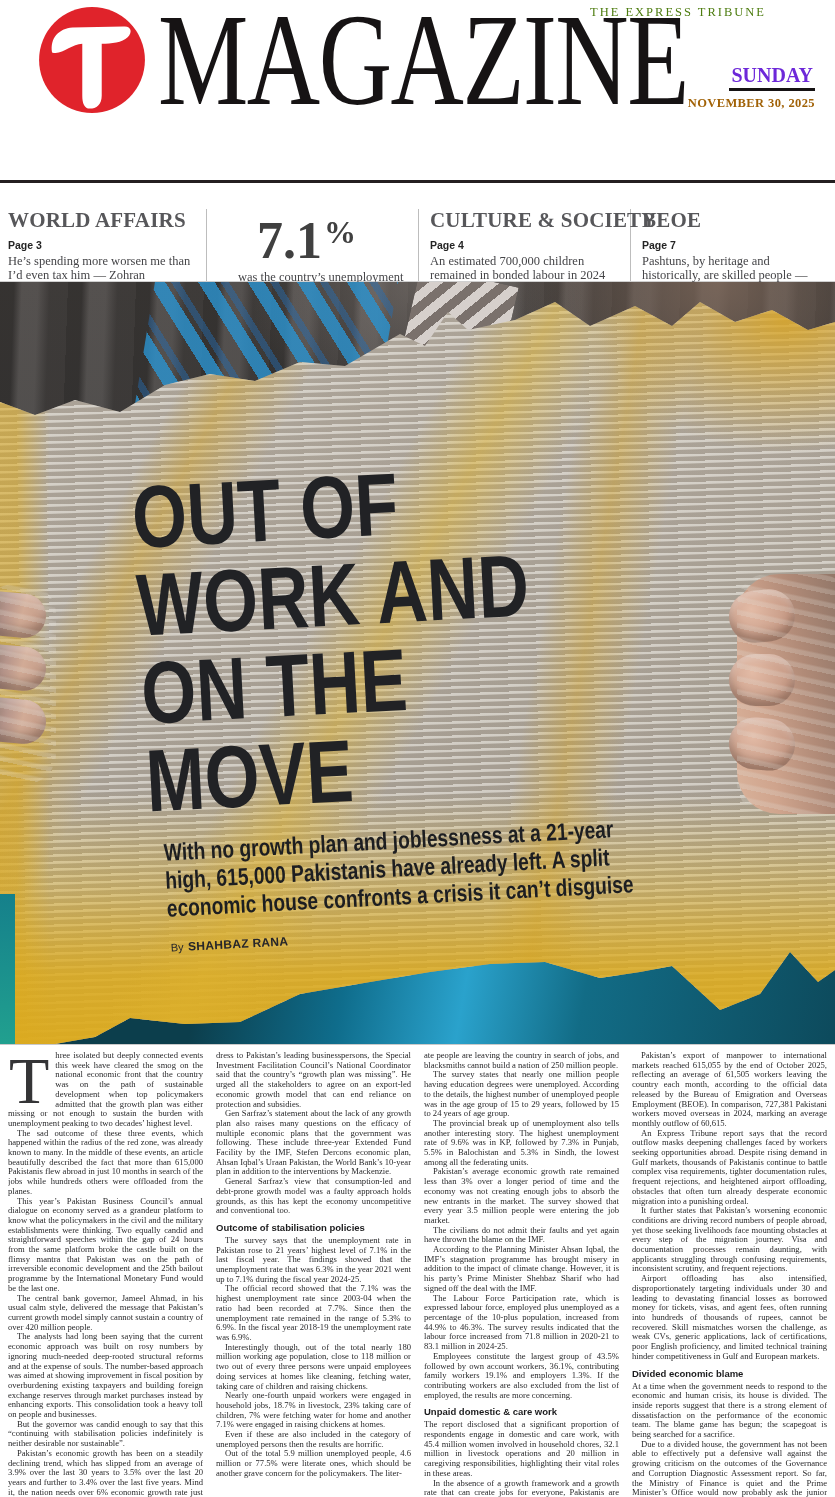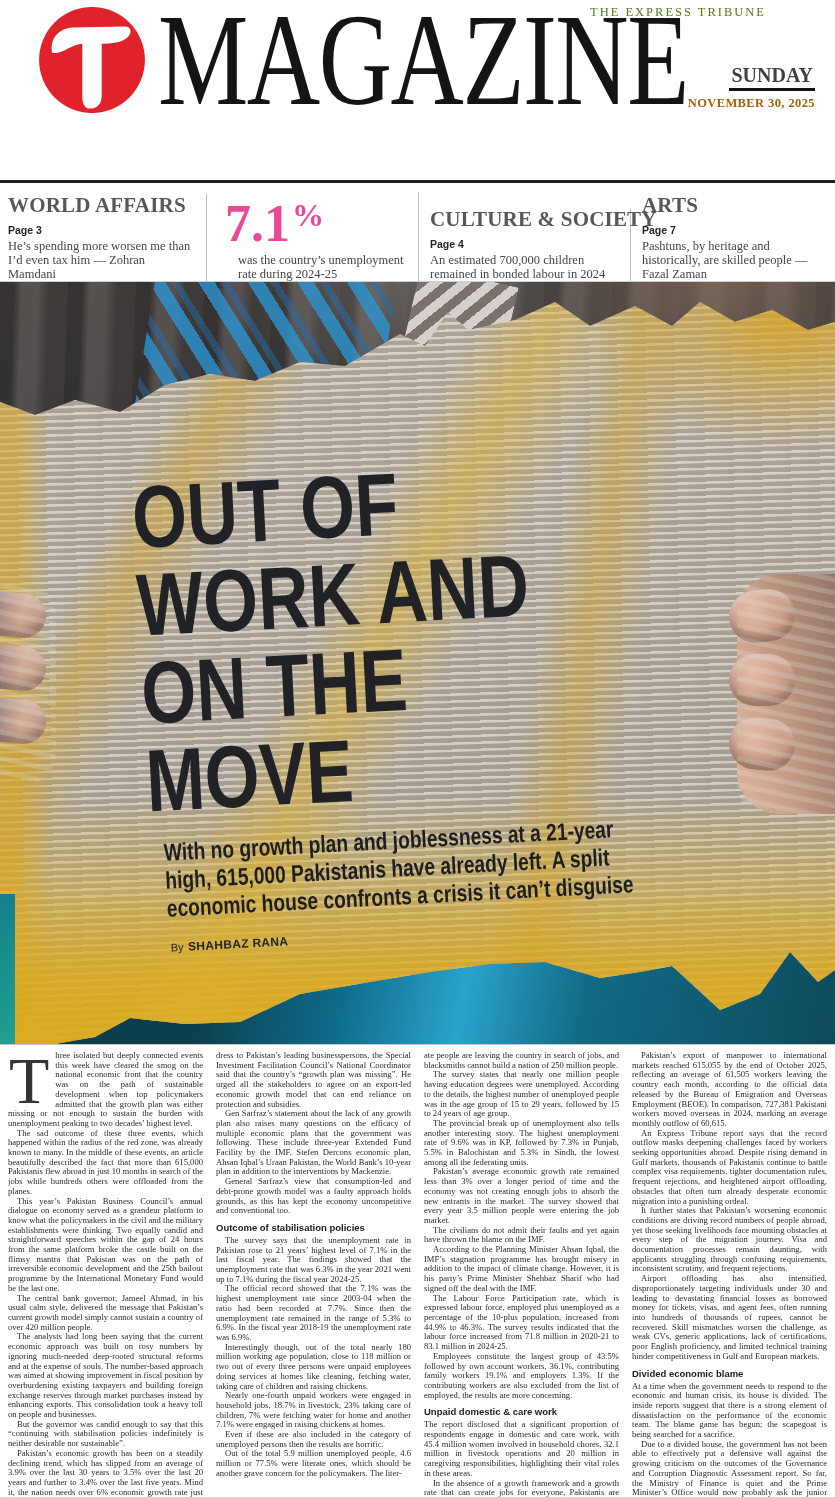--- a/index.html
+++ b/index.html
@@ -7,36 +7,36 @@
         font-family:"Liberation Serif",serif;color:#231f20;}
 
   
   .masthead{position:relative;height:180px;}
   .logo{position:absolute;left:38px;top:6px;width:108px;height:108px;}
   .title{position:absolute;left:158px;top:-6px;font:normal 132px/132px "Liberation Serif",serif;
          color:#161314;transform:scaleX(.77);transform-origin:0 0;letter-spacing:-2px;white-space:nowrap;}
   .overline{position:absolute;left:590px;top:5px;font:normal 12.5px/14px "Liberation Serif",serif;
             letter-spacing:2px;color:#4d7c0f;}
   .day{position:absolute;right:20px;top:64px;font:bold 20px/22px "Liberation Serif",serif;
-       color:#404040;border-bottom:3px solid #151213;padding:0 2px 2px;}
+       color:#6d28d9;border-bottom:3px solid #151213;padding:0 2px 2px;}
   .date{position:absolute;right:20px;top:96px;font:bold 12.5px/14px "Liberation Serif",serif;
         color:#a16207;letter-spacing:.4px;}
   .rule{height:3px;background:#241f20;}
 
   
-  .teasers{display:flex;height:99px;border-bottom:1px solid #cfcfcf;box-sizing:border-box;padding-top:26px;align-items:flex-end;}
+  .teasers{display:flex;height:99px;border-bottom:1px solid #cfcfcf;box-sizing:border-box;padding-top:26px;}
   .tcell{box-sizing:border-box;padding:0 10px 0 8px;}
   .tcell.c1{width:207px;border-right:1px solid #bdbdbd;}
   .tcell.c2{width:212px;border-right:1px solid #bdbdbd;padding-left:18px;}
   .tcell.c3{width:212px;border-right:1px solid #bdbdbd;padding-left:11px;}
   .tcell.c4{width:204px;padding-left:11px;}
   .tsec{font:bold 21px/23px "Liberation Serif",serif;color:#57575a;letter-spacing:.2px;white-space:nowrap;}
   .tpage{font:bold 10.5px/12px "Liberation Sans",sans-serif;color:#242424;margin-top:7px;}
   .ttext{font:normal 12.5px/14px "Liberation Serif",serif;color:#454548;margin-top:3px;}
-  .tstat{font:bold 52px/50px "Liberation Serif",serif;color:#ec4899;margin-top:-2px;}
+  .tstat{font:bold 52px/50px "Liberation Serif",serif;color:#404040;margin-top:-2px;margin-left:32px;}
   .tstat sup{font-size:32px;vertical-align:15px;margin-left:2px;}
   .tcell.c2 .ttext{margin-top:4px;margin-left:13px;}
 
   
   .photo{position:relative;height:762px;overflow:hidden;background:#3c3a39;}
   .ph-bg{position:absolute;inset:0;z-index:0;background:
       radial-gradient(ellipse 300px 260px at 86% 0%, rgba(128,106,92,.8), rgba(128,106,92,0) 70%),
       radial-gradient(ellipse 240px 220px at 50% 0%, rgba(152,142,136,.45), rgba(152,142,136,0) 70%),
       repeating-linear-gradient(92deg, rgba(0,0,0,.28) 0 14px, rgba(255,255,255,.06) 22px 38px, rgba(0,0,0,.16) 50px 68px),
       linear-gradient(#4a4644,#383b3c);}
@@ -136,21 +136,21 @@
     <div class="tcell c2">
       <div class="tstat"><span>7.1</span><sup>%</sup></div>
       <div class="ttext">was the country’s unemployment rate during 2024-25</div>
     </div>
     <div class="tcell c3">
       <div class="tsec">CULTURE &amp; SOCIETY</div>
       <div class="tpage">Page 4</div>
       <div class="ttext">An estimated 700,000 children remained in bonded labour in 2024</div>
     </div>
     <div class="tcell c4">
-      <div class="tsec">ARTS</div>
+      <div class="tsec">BEOE</div>
       <div class="tpage">Page 7</div>
       <div class="ttext">Pashtuns, by heritage and historically, are skilled people — Fazal Zaman</div>
     </div>
   </section>
 
   <section class="photo">
     <div class="ph-bg"></div>
     <div class="ph-blue"></div>
     <div class="ph-tie"></div>
     <div class="ph-teal"></div>

